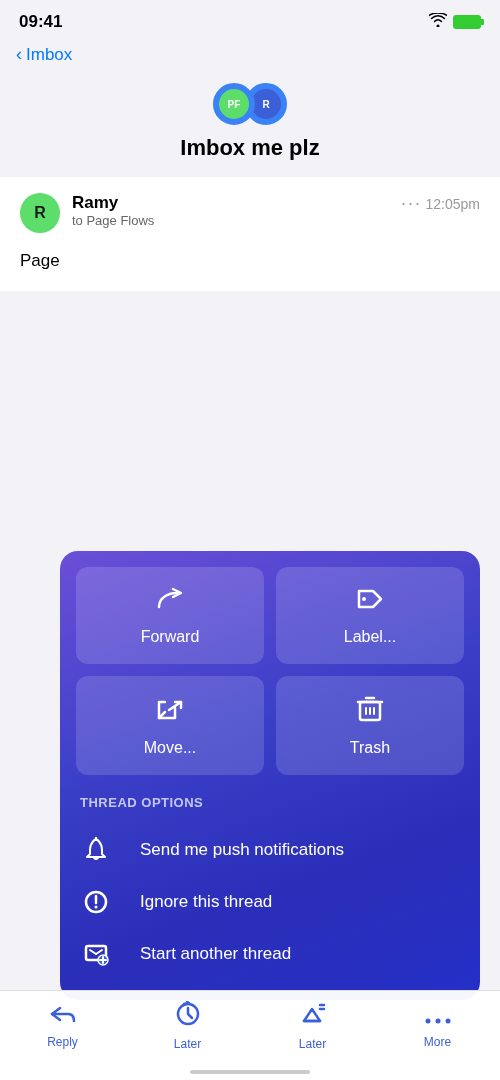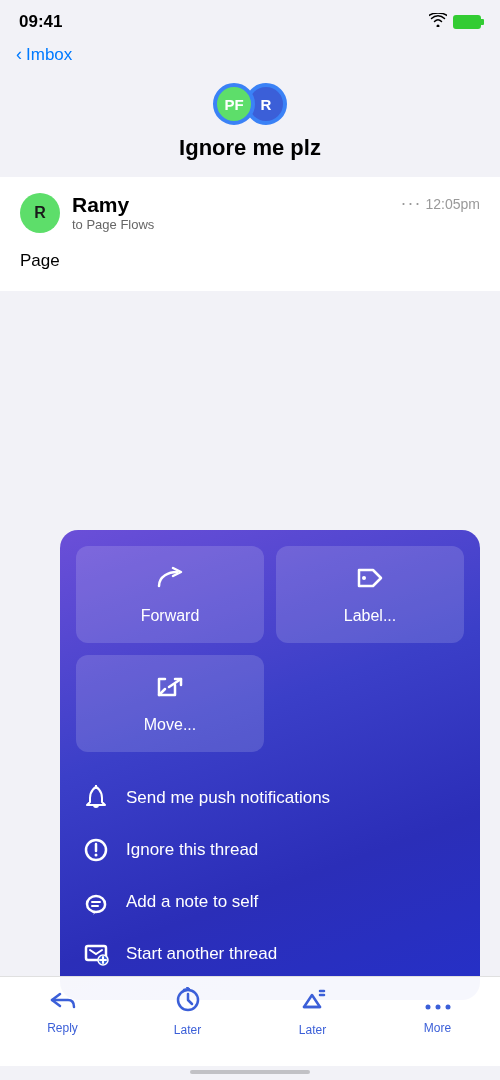--- a/index.html
+++ b/index.html
@@ -88,23 +88,23 @@
       margin-bottom: 10px;
     }
     .avatar {
       width: 42px;
       height: 42px;
       border-radius: 50%;
       display: flex;
       align-items: center;
       justify-content: center;
       font-weight: 700;
-      font-size: 15px;
-      color: #fff;
-      border: 4px solid #3b82f6;
+      font-size: 10px;
+      color: #fff;
+      border: 6px solid #3b82f6;
     }
     .avatar-pf {
       background: #5dde6a;
       z-index: 2;
     }
     .avatar-r {
       background: #3b5fd8;
       margin-left: -10px;
       z-index: 1;
     }
@@ -143,21 +143,21 @@
       font-weight: 700;
       font-size: 16px;
       color: #1a1a1a;
       flex-shrink: 0;
     }
     .sender-details {
       display: flex;
       flex-direction: column;
     }
     .sender-name {
-      font-size: 21px;
+      font-size: 17px;
       font-weight: 600;
       color: #000;
     }
     .sender-email {
       font-size: 13px;
       color: #666;
     }
     .sender-to {
       font-size: 13px;
       color: #666;
@@ -228,21 +228,21 @@
     .thread-options-title {
       font-size: 13px;
       font-weight: 700;
       color: rgba(255,255,255,0.7);
       letter-spacing: 0.5px;
       margin-bottom: 14px;
     }
     .thread-option-item {
       display: flex;
       align-items: center;
-      gap: 14px;
+      gap: 28px;
       padding: 10px 0;
       cursor: pointer;
     }
     .thread-option-icon {
       width: 32px;
       height: 32px;
       display: flex;
       align-items: center;
       justify-content: center;
       color: #fff;
@@ -250,21 +250,21 @@
     }
     .thread-option-label {
       font-size: 17px;
       color: #fff;
       font-weight: 400;
     }
 
     
     .bottom-toolbar {
       position: absolute;
-      bottom: 14px;
+      bottom: 0;
       left: 0;
       right: 0;
       height: 90px;
       background: rgba(255,255,255,0.96);
       border-top: 1px solid #e0e0e0;
       display: flex;
       align-items: center;
       justify-content: space-around;
       padding: 0 0 20px;
       z-index: 20;
@@ -324,21 +324,21 @@
     <span class="back-chevron">‹</span>
     <span>Imbox</span>
   </div>
 </div>
 
 <div class="email-header">
   <div class="avatar-group">
     <div class="avatar avatar-pf">PF</div>
     <div class="avatar avatar-r">R</div>
   </div>
-  <div class="email-subject">Ignore me plz</div>
+  <div class="email-subject">Imbox me plz</div>
 </div>
 
 <div class="message-area">
   <div class="message-meta">
     <div class="sender-info">
       <div class="sender-avatar">R</div>
       <div class="sender-details">
         <span class="sender-name">Ramy</span>
         <span class="sender-to">to Page Flows</span>
       </div>
@@ -378,23 +378,35 @@
       <span class="action-btn-icon">
         <svg width="30" height="28" viewBox="0 0 30 28" fill="none">
           <path d="M4 22 L10 16 M20 6 L26 6 L26 12" stroke="white" stroke-width="2.5" stroke-linecap="round" stroke-linejoin="round" fill="none"></path>
           <path d="M10 6 L4 6 L4 22 L20 22 L20 12" stroke="white" stroke-width="2.5" stroke-linecap="round" stroke-linejoin="round" fill="none"></path>
           <path d="M14 14 L26 6" stroke="white" stroke-width="2.5" stroke-linecap="round" fill="none"></path>
         </svg>
       </span>
       <span class="action-btn-label">Move...</span>
     </div>
 
+    <div class="action-btn">
+      <span class="action-btn-icon">
+        <svg width="28" height="30" viewBox="0 0 28 30" fill="none">
+          <rect x="4" y="8" width="20" height="18" rx="2" stroke="white" stroke-width="2.5" fill="none"></rect>
+          <path d="M2 8 H26" stroke="white" stroke-width="2.5" stroke-linecap="round"></path>
+          <path d="M10 4 H18" stroke="white" stroke-width="2.5" stroke-linecap="round"></path>
+          <path d="M10 14 V20 M14 14 V20 M18 14 V20" stroke="white" stroke-width="2" stroke-linecap="round"></path>
+        </svg>
+      </span>
+      <span class="action-btn-label">Trash</span>
+    </div>
   </div>
 
   <div class="thread-options-section">
+    <div class="thread-options-title">THREAD OPTIONS</div>
 
     <div class="thread-option-item">
       <div class="thread-option-icon">
         <svg width="24" height="26" viewBox="0 0 24 26" fill="none">
           <path d="M12 2 C12 2 6 5 6 13 L6 17 L3 20 L21 20 L18 17 L18 13 C18 5 12 2 12 2Z" stroke="white" stroke-width="2" fill="none" stroke-linejoin="round"></path>
           <path d="M10 20 C10 21.1 10.9 22 12 22 C13.1 22 14 21.1 14 20" stroke="white" stroke-width="2" fill="none"></path>
           <line x1="12" y1="0" x2="12" y2="3" stroke="white" stroke-width="2" stroke-linecap="round"></line>
         </svg>
       </div>
       <span class="thread-option-label">Send me push notifications</span>
@@ -404,31 +416,20 @@
       <div class="thread-option-icon">
         <svg width="26" height="26" viewBox="0 0 26 26" fill="none">
           <circle cx="13" cy="13" r="10" stroke="white" stroke-width="2.5" fill="none"></circle>
           <line x1="13" y1="7" x2="13" y2="14" stroke="white" stroke-width="2.5" stroke-linecap="round"></line>
           <circle cx="13" cy="18" r="1.5" fill="white"></circle>
         </svg>
       </div>
       <span class="thread-option-label">Ignore this thread</span>
     </div>
 
-    <div class="thread-option-item">
-      <div class="thread-option-icon">
-        <svg width="26" height="26" viewBox="0 0 26 26" fill="none">
-          <path d="M22 16 C22 20 18 23 13 23 C8 23 4 19.4 4 15 C4 10.6 8 7 13 7 C18 7 22 10.6 22 15 Z" stroke="white" stroke-width="2.5" fill="none"></path>
-          <path d="M13 23 L10 26 L12 22" fill="white"></path>
-          <line x1="9" y1="13" x2="17" y2="13" stroke="white" stroke-width="2" stroke-linecap="round"></line>
-          <line x1="9" y1="17" x2="15" y2="17" stroke="white" stroke-width="2" stroke-linecap="round"></line>
-        </svg>
-      </div>
-      <span class="thread-option-label">Add a note to self</span>
-    </div>
 
     <div class="thread-option-item">
       <div class="thread-option-icon">
         <svg width="26" height="26" viewBox="0 0 26 26" fill="none">
           <rect x="3" y="5" width="20" height="14" rx="2" stroke="white" stroke-width="2.5" fill="none"></rect>
           <path d="M7 9 L13 13 L19 9" stroke="white" stroke-width="2" stroke-linecap="round" fill="none"></path>
           <circle cx="20" cy="19" r="5" fill="#3b5fd8" stroke="white" stroke-width="1.5"></circle>
           <line x1="20" y1="16" x2="20" y2="22" stroke="white" stroke-width="2" stroke-linecap="round"></line>
           <line x1="17" y1="19" x2="23" y2="19" stroke="white" stroke-width="2" stroke-linecap="round"></line>
         </svg>

